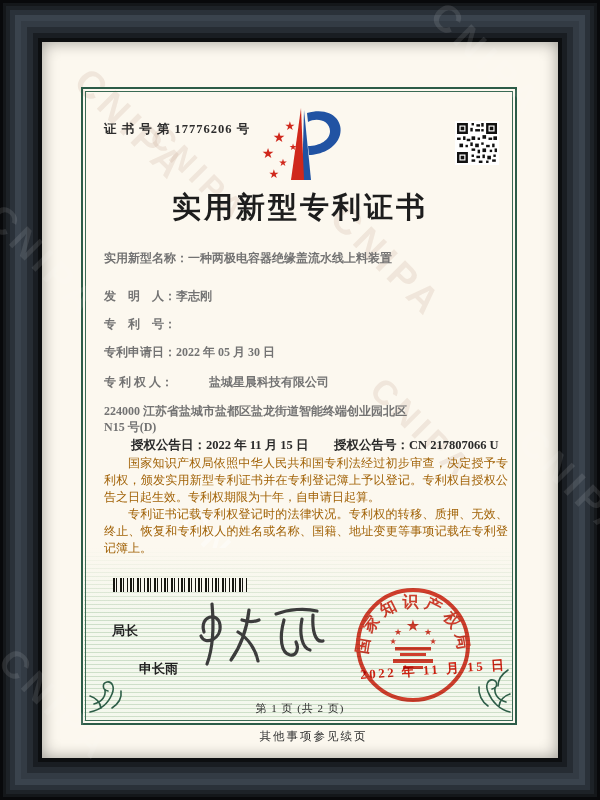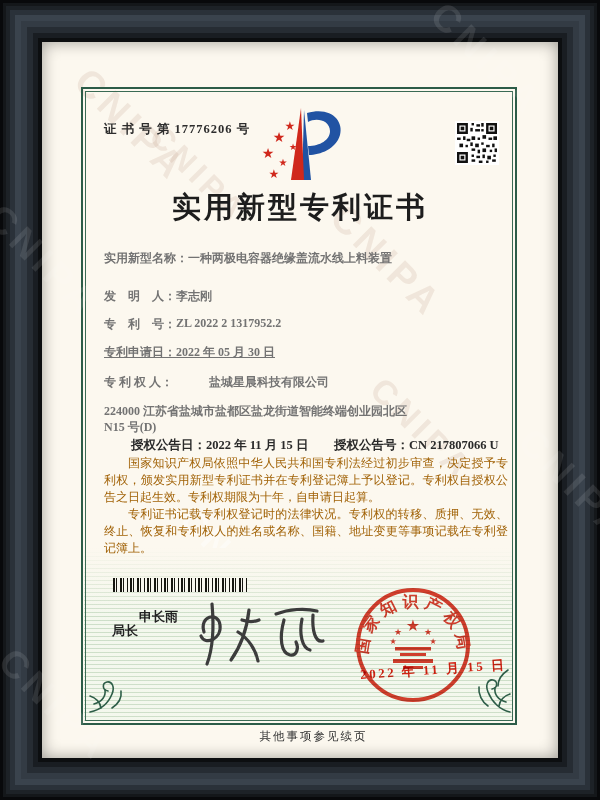--- a/index.html
+++ b/index.html
@@ -180,23 +180,22 @@
   <div class="fieldrow" style="top:250px;">
     <span class="lbl">实用新型名称：</span>
     <span class="val">一种两极电容器绝缘盖流水线上料装置</span>
   </div>
   <div class="fieldrow" style="top:288px;">
     <span class="lbl">发　明　人：</span>
     <span class="val">李志刚</span>
   </div>
   <div class="fieldrow" style="top:316px;">
     <span class="lbl">专　利　号：</span>
-    <span class="val">ZL 2022 2 1317952.2</span>
-  </div>
-  <div class="fieldrow" style="top:344px;text-decoration:underline;">
+  </div>
+  <div class="fieldrow" style="top:344px;">
     <span class="lbl">专利申请日：</span>
     <span class="val">2022 年 05 月 30 日</span>
   </div>
   <div class="fieldrow" style="top:374px;gap:36px;">
     <span class="lbl">专 利 权 人：</span>
     <span class="val">盐城星晨科技有限公司</span>
   </div>
   <div class="fieldrow addr" style="top:403px;">
     <span class="val">224000 江苏省盐城市盐都区盐龙街道智能终端创业园北区 N15 号(D)</span>
   </div>
@@ -206,21 +205,21 @@
   </div>
 
   <div class="paras">
     <p>国家知识产权局依照中华人民共和国专利法经过初步审查，决定授予专利权，颁发实用新型专利证书并在专利登记簿上予以登记。专利权自授权公告之日起生效。专利权期限为十年，自申请日起算。</p>
     <p>专利证书记载专利权登记时的法律状况。专利权的转移、质押、无效、终止、恢复和专利权人的姓名或名称、国籍、地址变更等事项记载在专利登记簿上。</p>
   </div>
 
   <div class="barcode"></div>
 
   <div class="officer" style="top:622px;">局长</div>
-  <div class="officer" style="top:608px;padding-left:27px;">申长雨</div>
+  <div class="officer" style="top:660px;padding-left:27px;">申长雨</div>
 
   <svg class="signature" width="142" height="70" viewBox="0 0 142 70">
     <g fill="none" stroke="#3c3c3c" stroke-width="3.2" stroke-linecap="round">
       <path d="M18,34 C13,18 32,13 34,27 C36,41 19,48 15,38"></path>
       <path d="M26,6 C28,28 27,50 21,66"></path>
       <path d="M63,12 C61,30 55,48 45,62"></path>
       <path d="M52,34 C62,40 70,52 72,63"></path>
       <path d="M56,22 C62,24 68,24 73,22"></path>
       <path d="M90,16 C103,11 119,10 131,13"></path>
       <path d="M98,22 C93,40 95,55 104,57 C111,58 113,50 110,44"></path>
@@ -247,16 +246,17 @@
     <g fill="#d7301f">
       <rect x="42" y="62" width="36" height="3.5"></rect>
       <rect x="47" y="68" width="26" height="3"></rect>
       <rect x="40" y="74" width="40" height="4"></rect>
       <rect x="50" y="81" width="20" height="3"></rect>
     </g>
   </svg>
 
   <div class="sealdate">2022 年 11 月 15 日</div>
 
+  <div class="pagefooter">第 1 页 (共 2 页)</div>
   <div class="contnote">其他事项参见续页</div>
 
   <div class="frame"></div>
 </div>
 
 </body></html>

